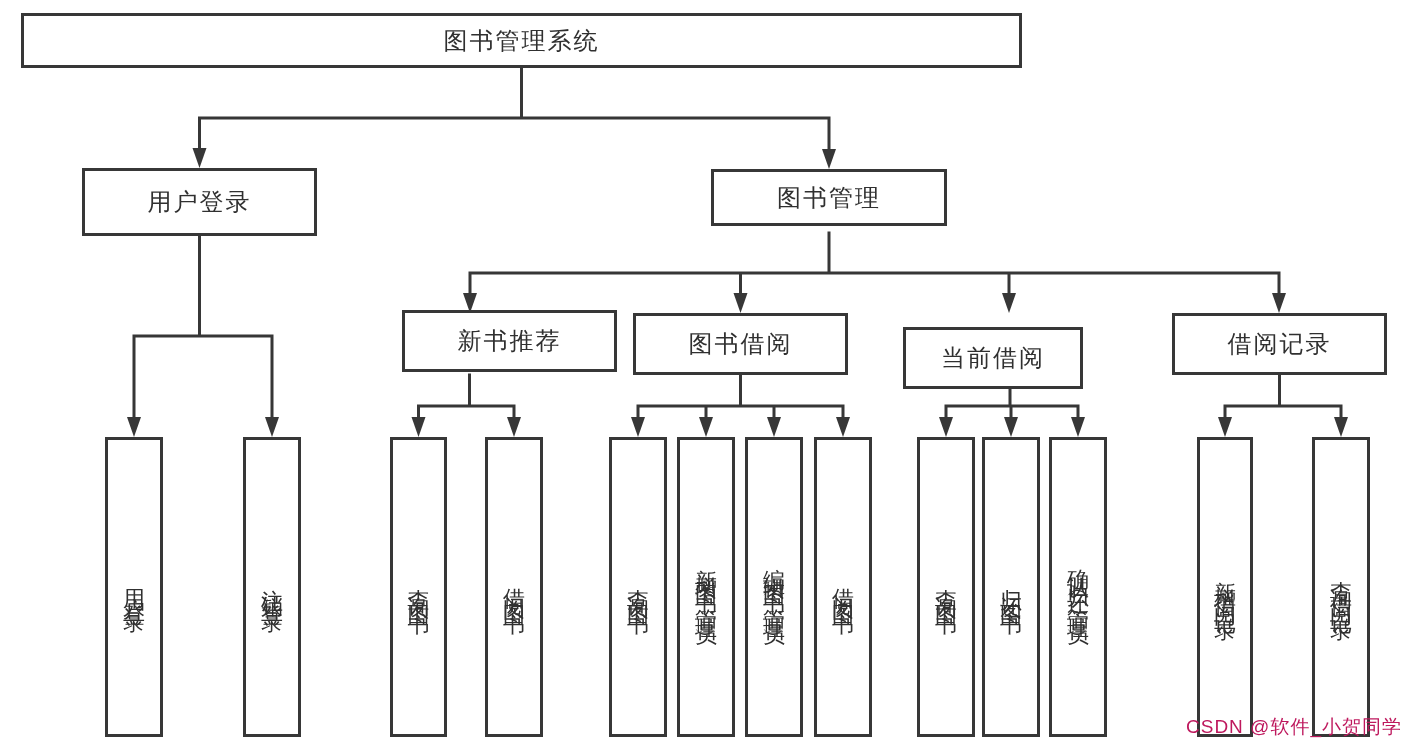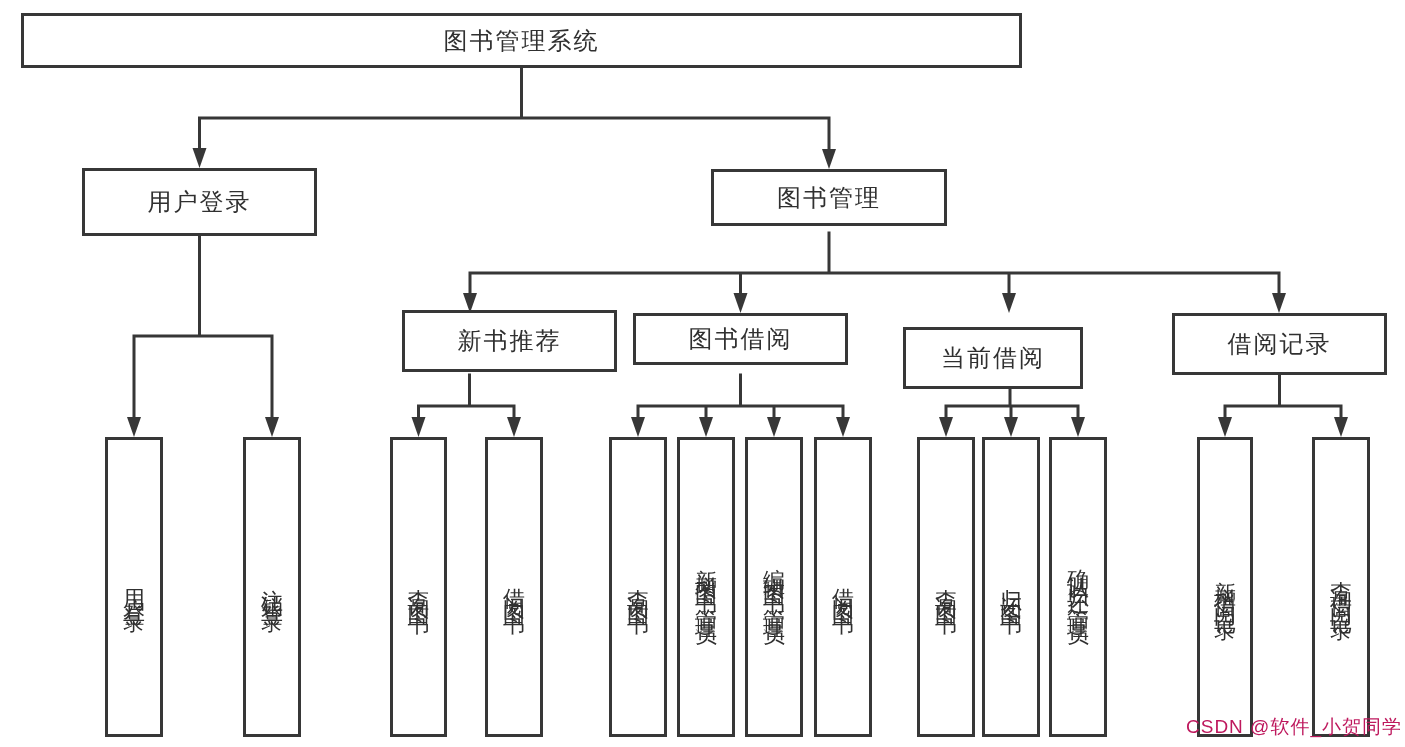--- a/index.html
+++ b/index.html
@@ -67,21 +67,21 @@
   <div class="node" style="left:82px;top:168px;width:235px;height:68px;">
     <span class="hlabel">用户登录</span>
   </div>
   <div class="node" style="left:711px;top:169px;width:236px;height:57px;">
     <span class="hlabel">图书管理</span>
   </div>
 
   <div class="node" style="left:362px;top:310px;width:215px;height:62px;margin-left:40px;">
     <span class="hlabel">新书推荐</span>
   </div>
-  <div class="node" style="left:633px;top:313px;width:215px;height:52px;">
+  <div class="node" style="left:633px;top:313px;width:215px;height:62px;">
     <span class="hlabel">图书借阅</span>
   </div>
   <div class="node" style="left:903px;top:327px;width:180px;height:62px;">
     <span class="hlabel">当前借阅</span>
   </div>
   <div class="node" style="left:1172px;top:313px;width:215px;height:62px;">
     <span class="hlabel">借阅记录</span>
   </div>
 
   <div class="node leaf" style="left:105px;top:437px;width:58px;height:300px;">

